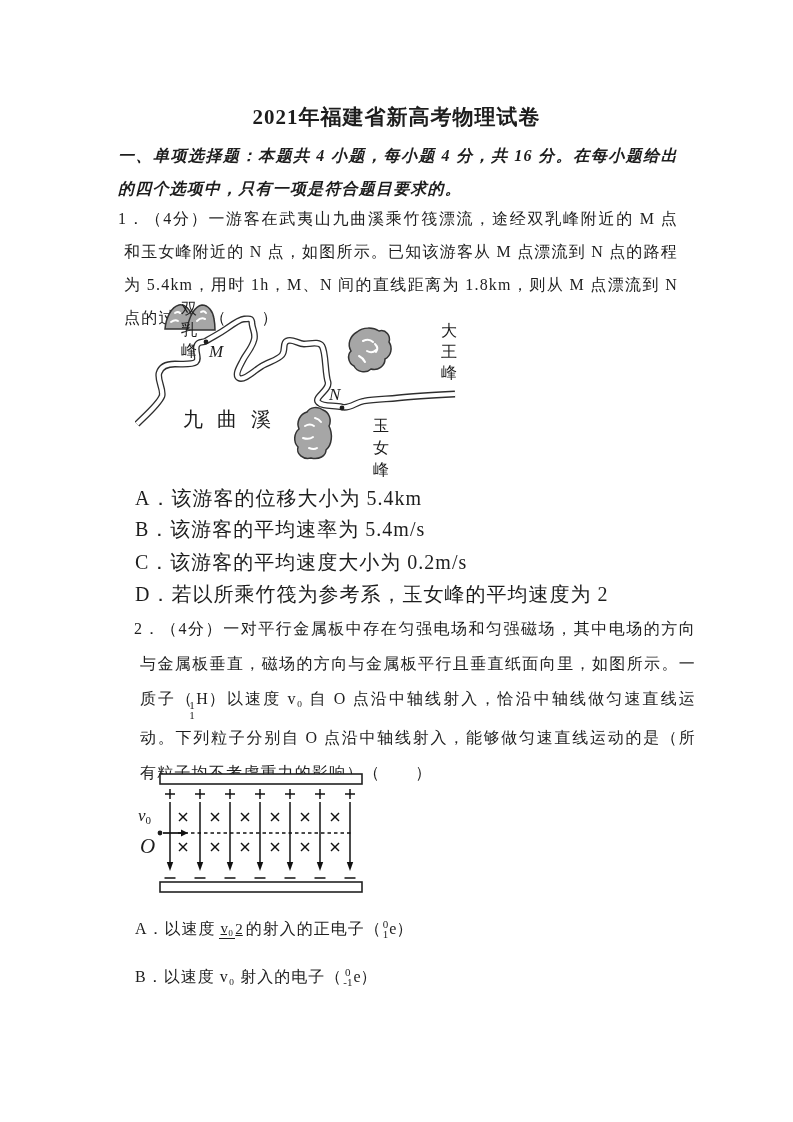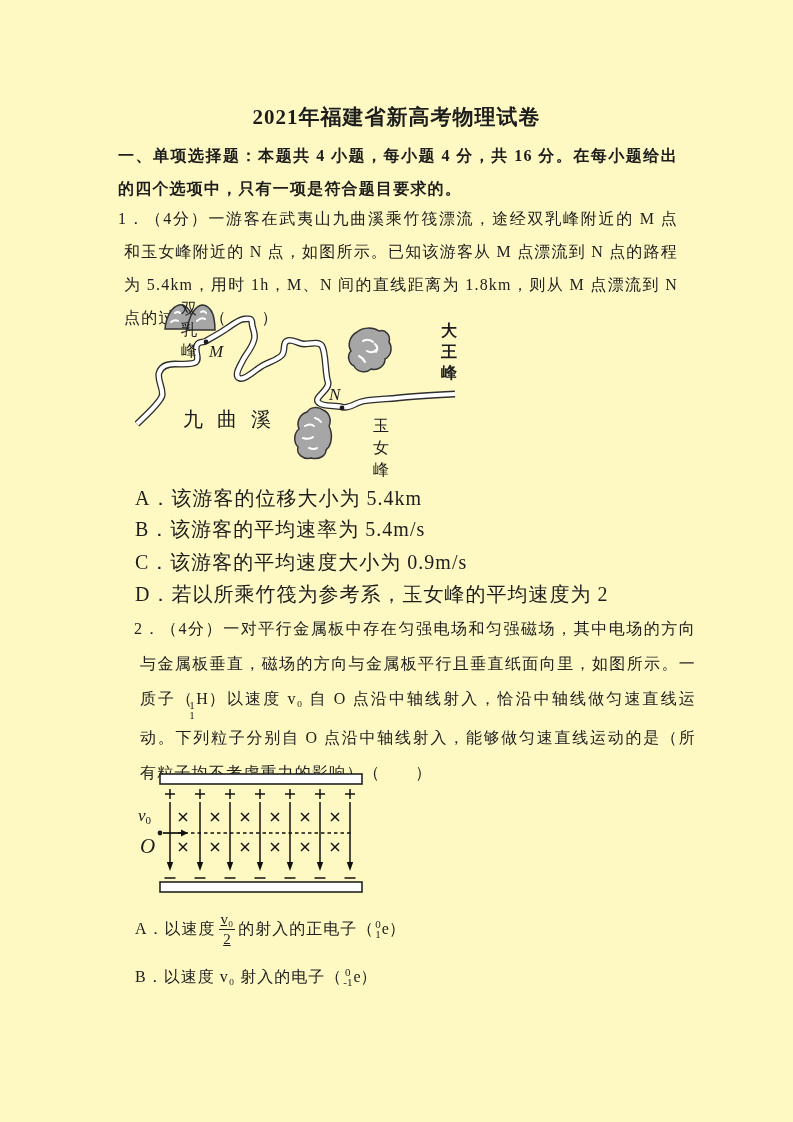--- a/index.html
+++ b/index.html
@@ -1,22 +1,22 @@
 <!DOCTYPE html>
 <html style="--accent: #5ec3dc; --peak: #a6a6a6; --ink: #1d1d1d; --footer: #8f8f8f;"><head>
 <meta charset="utf-8">
 <style>
   html,body{margin:0;padding:0;background:#e8e8e8;}
-  .page{position:relative;width:793px;height:1122px;background:#fef9c3;margin:0 auto;
+  .page{position:relative;width:793px;height:1122px;background:#ffffff;margin:0 auto;
         font-family:"Liberation Serif","DejaVu Serif",serif;color:var(--ink,#1d1d1d);overflow:hidden;}
   .title{position:absolute;top:103px;left:0;width:100%;text-align:center;
          font-size:21px;font-weight:bold;letter-spacing:1px;}
   .para{position:absolute;left:118px;width:560px;font-size:16px;line-height:33px;
         text-align:justify;letter-spacing:1.2px;}
-  .sec{top:139px;font-weight:bold;}
+  .sec{top:139px;font-weight:bold;font-style:italic;}
   .qstem{padding-left:6px;text-indent:-6px;box-sizing:border-box;}
   #q1{top:202px;}
   #q2{top:611px;line-height:35px;width:562px;margin-left:16px;}
   .opt{position:absolute;left:135px;font-size:20px;letter-spacing:1px;line-height:24px;}
   .optrow{position:absolute;left:135px;display:flex;align-items:center;font-size:16px;letter-spacing:1px;}
   .figure{position:absolute;}
   #fig1{left:135px;top:296px;width:322px;height:186px;}
   #fig2{left:138px;top:770px;width:235px;height:130px;}
   .vlabel{position:absolute;width:18px;font-size:16px;line-height:21px;word-break:break-all;line-break:anywhere;letter-spacing:0;margin-left:44px;}
   .hlabel{position:absolute;font-size:20px;letter-spacing:14px;white-space:nowrap;}
@@ -29,21 +29,21 @@
   .plate{fill:#fff;stroke:#222;stroke-width:1.6;}
   .sym line{stroke:#111;stroke-width:1.5;}
   .sym polygon{fill:#111;}
   .dashed{stroke:var(--accent,#5ec3dc);stroke-width:1.5;stroke-dasharray:3.5,3;fill:none;}
   .v0label{position:absolute;left:0;top:36px;font-style:italic;font-size:17px;letter-spacing:0;}
   .v0label .sub{font-size:11px;font-style:normal;vertical-align:-3px;}
   .olabel{position:absolute;left:2px;top:64px;font-style:italic;font-size:21px;letter-spacing:0;}
   .nuc{display:inline-flex;flex-direction:column;align-items:center;vertical-align:-5px;
        font-size:11px;line-height:10px;letter-spacing:0;margin:0 1px;}
   .nucsym{font-size:16px;letter-spacing:0;}
-  .frac{display:inline-flex;flex-direction:column;align-items:center;letter-spacing:0;margin:0 3px;text-decoration:underline;}
+  .frac{display:inline-flex;flex-direction:row;align-items:center;letter-spacing:0;margin:0 3px;text-decoration:underline;}
   .frac .num{font-size:15px;line-height:19px;border-bottom:1.2px solid #1d1d1d;padding:0 2px;}
   .frac .den{font-size:15px;line-height:19px;}
   .footer{position:absolute;top:1068px;left:0;width:100%;text-align:center;
           font-family:"Liberation Sans","DejaVu Sans",sans-serif;font-size:17px;
           color:var(--footer,#8f8f8f);letter-spacing:0.5px;}
 </style>
 </head>
 <body>
 
 <div class="page">
@@ -63,29 +63,29 @@
       <path class="squig" d="M36,26 q4,-3 7,-1 M40,17 q3,-2 5,0 M62,25 q4,-4 8,-2 M66,16 q3,-2 5,1"></path>
       <path class="peak" d="M222,36 C228,31 238,31 244,35 C251,33 256,40 254,46 C258,52 256,60 250,63 C250,70 243,75 236,73 C231,78 222,76 219,70 C213,67 212,59 216,55 C212,48 215,40 222,36 Z"></path>
       <path class="squig" d="M228,45 q6,-3 10,1 M232,55 q5,3 9,-1 M224,60 q4,2 6,6 M240,48 q4,4 1,8"></path>
       <path class="peak" d="M176,162 C168,164 161,158 163,151 C158,146 159,137 164,133 C161,126 165,118 172,116 C175,111 183,110 188,114 C194,116 197,124 194,130 C198,138 197,149 191,154 C191,160 184,164 176,162 Z"></path>
       <path class="squig" d="M170,130 q5,-3 9,0 M168,142 q6,2 10,-1 M174,152 q5,2 8,0 M180,122 q4,1 6,4"></path>
       <circle class="ink" cx="71" cy="46" r="2.4"></circle>
       <circle class="ink" cx="207" cy="112" r="2.4"></circle>
     </svg>
     <div class="vlabel" style="left:2px;top:2px;">双乳峰</div>
     <div class="ptlabel" style="left:74px;top:47px;">M</div>
-    <div class="vlabel" style="left:262px;top:24px;font-weight:bold;">大王峰</div>
+    <div class="vlabel" style="left:262px;top:24px;">大王峰</div>
     <div class="ptlabel" style="left:194px;top:90px;">N</div>
     <div class="hlabel" style="left:48px;top:110px;">九曲溪</div>
     <div class="vlabel" style="left:194px;top:119px;line-height:22px;">玉女峰</div>
   </div>
 
   <div class="opt" style="top:486px;"><span>A．</span><span>该游客的位移大小为 5.4km</span></div>
   <div class="opt" style="top:517px;"><span>B．</span><span>该游客的平均速率为 5.4m/s</span></div>
-  <div class="opt" style="top:550px;"><span>C．</span><span>该游客的平均速度大小为 0.9m/s</span></div>
+  <div class="opt" style="top:550px;"><span>C．</span><span>该游客的平均速度大小为 0.2m/s</span></div>
   <div class="opt" style="top:582px;"><span>D．</span><span>若以所乘竹筏为参考系，玉女峰的平均速度为 2</span></div>
 
   <div class="para qstem" id="q2"><span>2．（4分）一对平行金属板中存在匀强电场和匀强磁场，其中电场的方向与金属板垂直，磁场的方向与金属板平行且垂直纸面向里，如图所示。一质子（</span><span class="nuc">
         <span>1</span>
         <span>1</span>
       </span><span class="nucsym">H</span><span>）以速度 v₀ 自 O 点沿中轴线射入，恰沿中轴线做匀速直线运动。下列粒子分别自 O 点沿中轴线射入，能够做匀速直线运动的是（所有粒子均不考虑重力的影响）（　　）</span></div>
 
   <div class="figure" id="fig2">
     <svg width="235" height="130" viewBox="0 0 235 130" class="sym">
       <defs>

